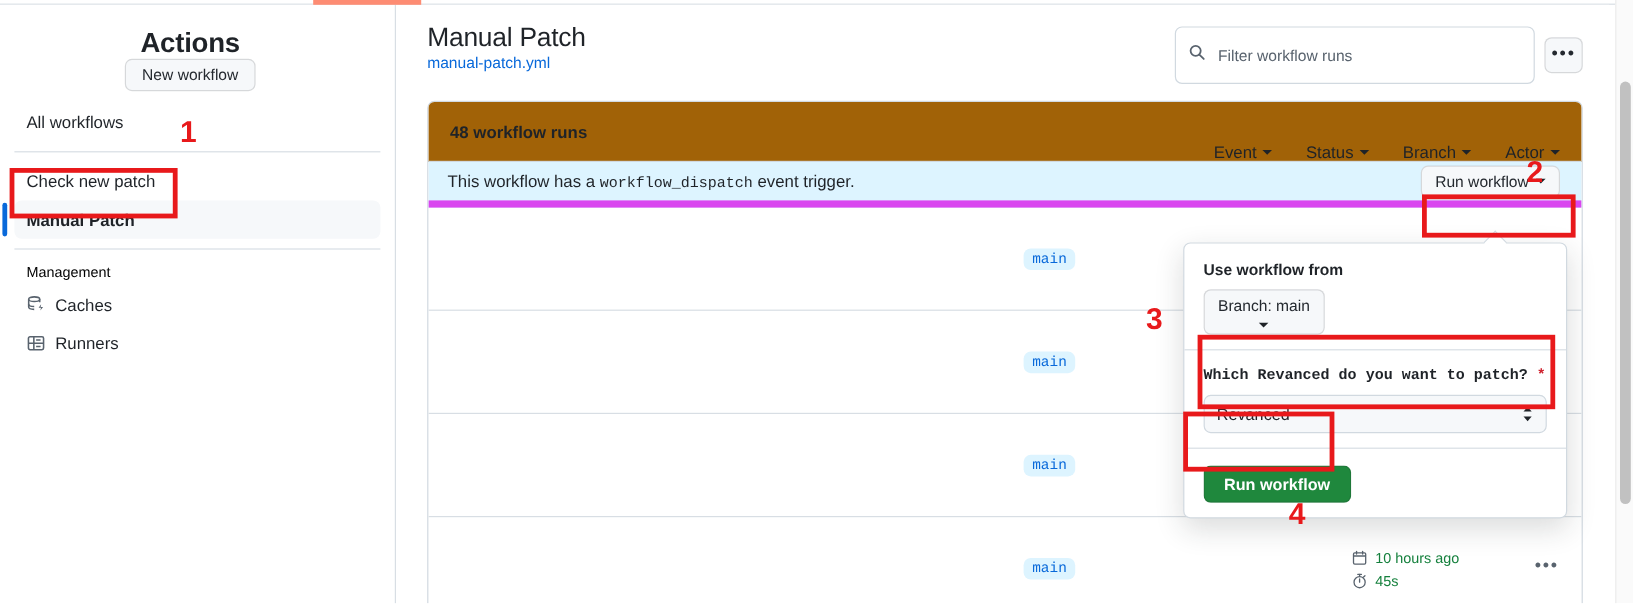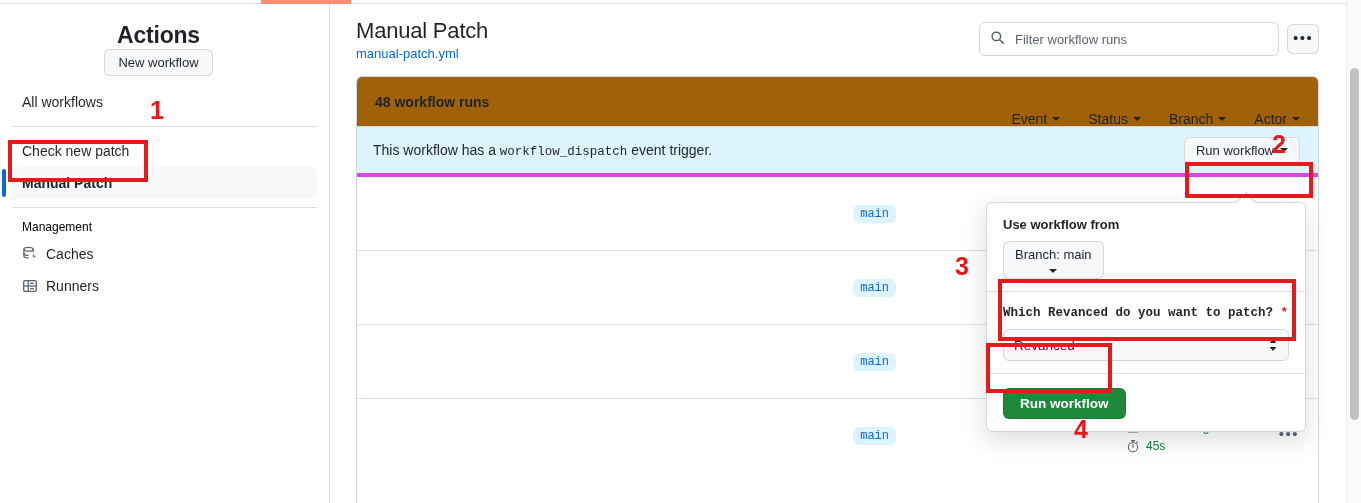--- a/index.html
+++ b/index.html
@@ -110,21 +110,21 @@
     display: flex; align-items: flex-start; justify-content: space-between;
     padding: 14px 22px 0 26px;
   }
   .page-title { font-size: 22px; font-weight: 400; color: #1f2328; letter-spacing: -0.2px; }
   .page-subtitle {
     font-size: 13px; color: #0969da; margin-top: 6px; cursor: pointer;
   }
   .header-right { display: flex; align-items: center; gap: 8px; margin-top: 4px; }
   .search-box {
     display: flex; align-items: center; gap: 8px;
-    width: 300px; height: 34px;
+    width: 300px; height: 48px;
     border: 1px solid #d1d9e0; border-radius: 6px;
     padding: 0 10px;
     background: #fff;
   }
   .search-box input {
     border: none; outline: none; background: transparent;
     font-size: 13px; color: #1f2328; width: 100%;
     font-family: "Liberation Sans", sans-serif;
   }
   .search-box input::placeholder { color: #59636e; }
@@ -164,22 +164,22 @@
   .caret {
     width: 0; height: 0;
     border-left: 4px solid transparent;
     border-right: 4px solid transparent;
     border-top: 4px solid #1f2328;
     display: inline-block;
   }
 
   .dispatch-banner {
     background: #ddf4ff;
-    border-bottom: 4px solid #d946ef;
-    height: 50px;
+    border-bottom: 6px solid #d946ef;
+    height: 38px;
     display: flex; align-items: center; justify-content: space-between;
     padding: 0 18px 0 16px;
     position: relative;
   }
   .dispatch-text { font-size: 14px; color: #1f2328; }
   .dispatch-text code {
     font-family: "Liberation Mono", "DejaVu Sans Mono", monospace;
     font-size: 12.5px;
     background: transparent;
   }
@@ -189,21 +189,21 @@
     border: 1px solid rgba(31,35,40,0.15);
     border-radius: 6px;
     padding: 5px 11px;
     cursor: pointer;
     display: flex; align-items: center; gap: 6px;
     white-space: nowrap;
   }
 
   
   .run-row {
-    height: 74px;
+    height: 86px;
     border-bottom: 1px solid #d8dee4;
     display: flex; align-items: center;
     padding: 0 16px 0 20px;
     position: relative;
   }
   .run-row:last-child { border-bottom: none; }
   .run-left { flex: 1 1 auto; }
   .branch-badge {
     font-family: "Liberation Mono", "DejaVu Sans Mono", monospace;
     font-size: 12px;

